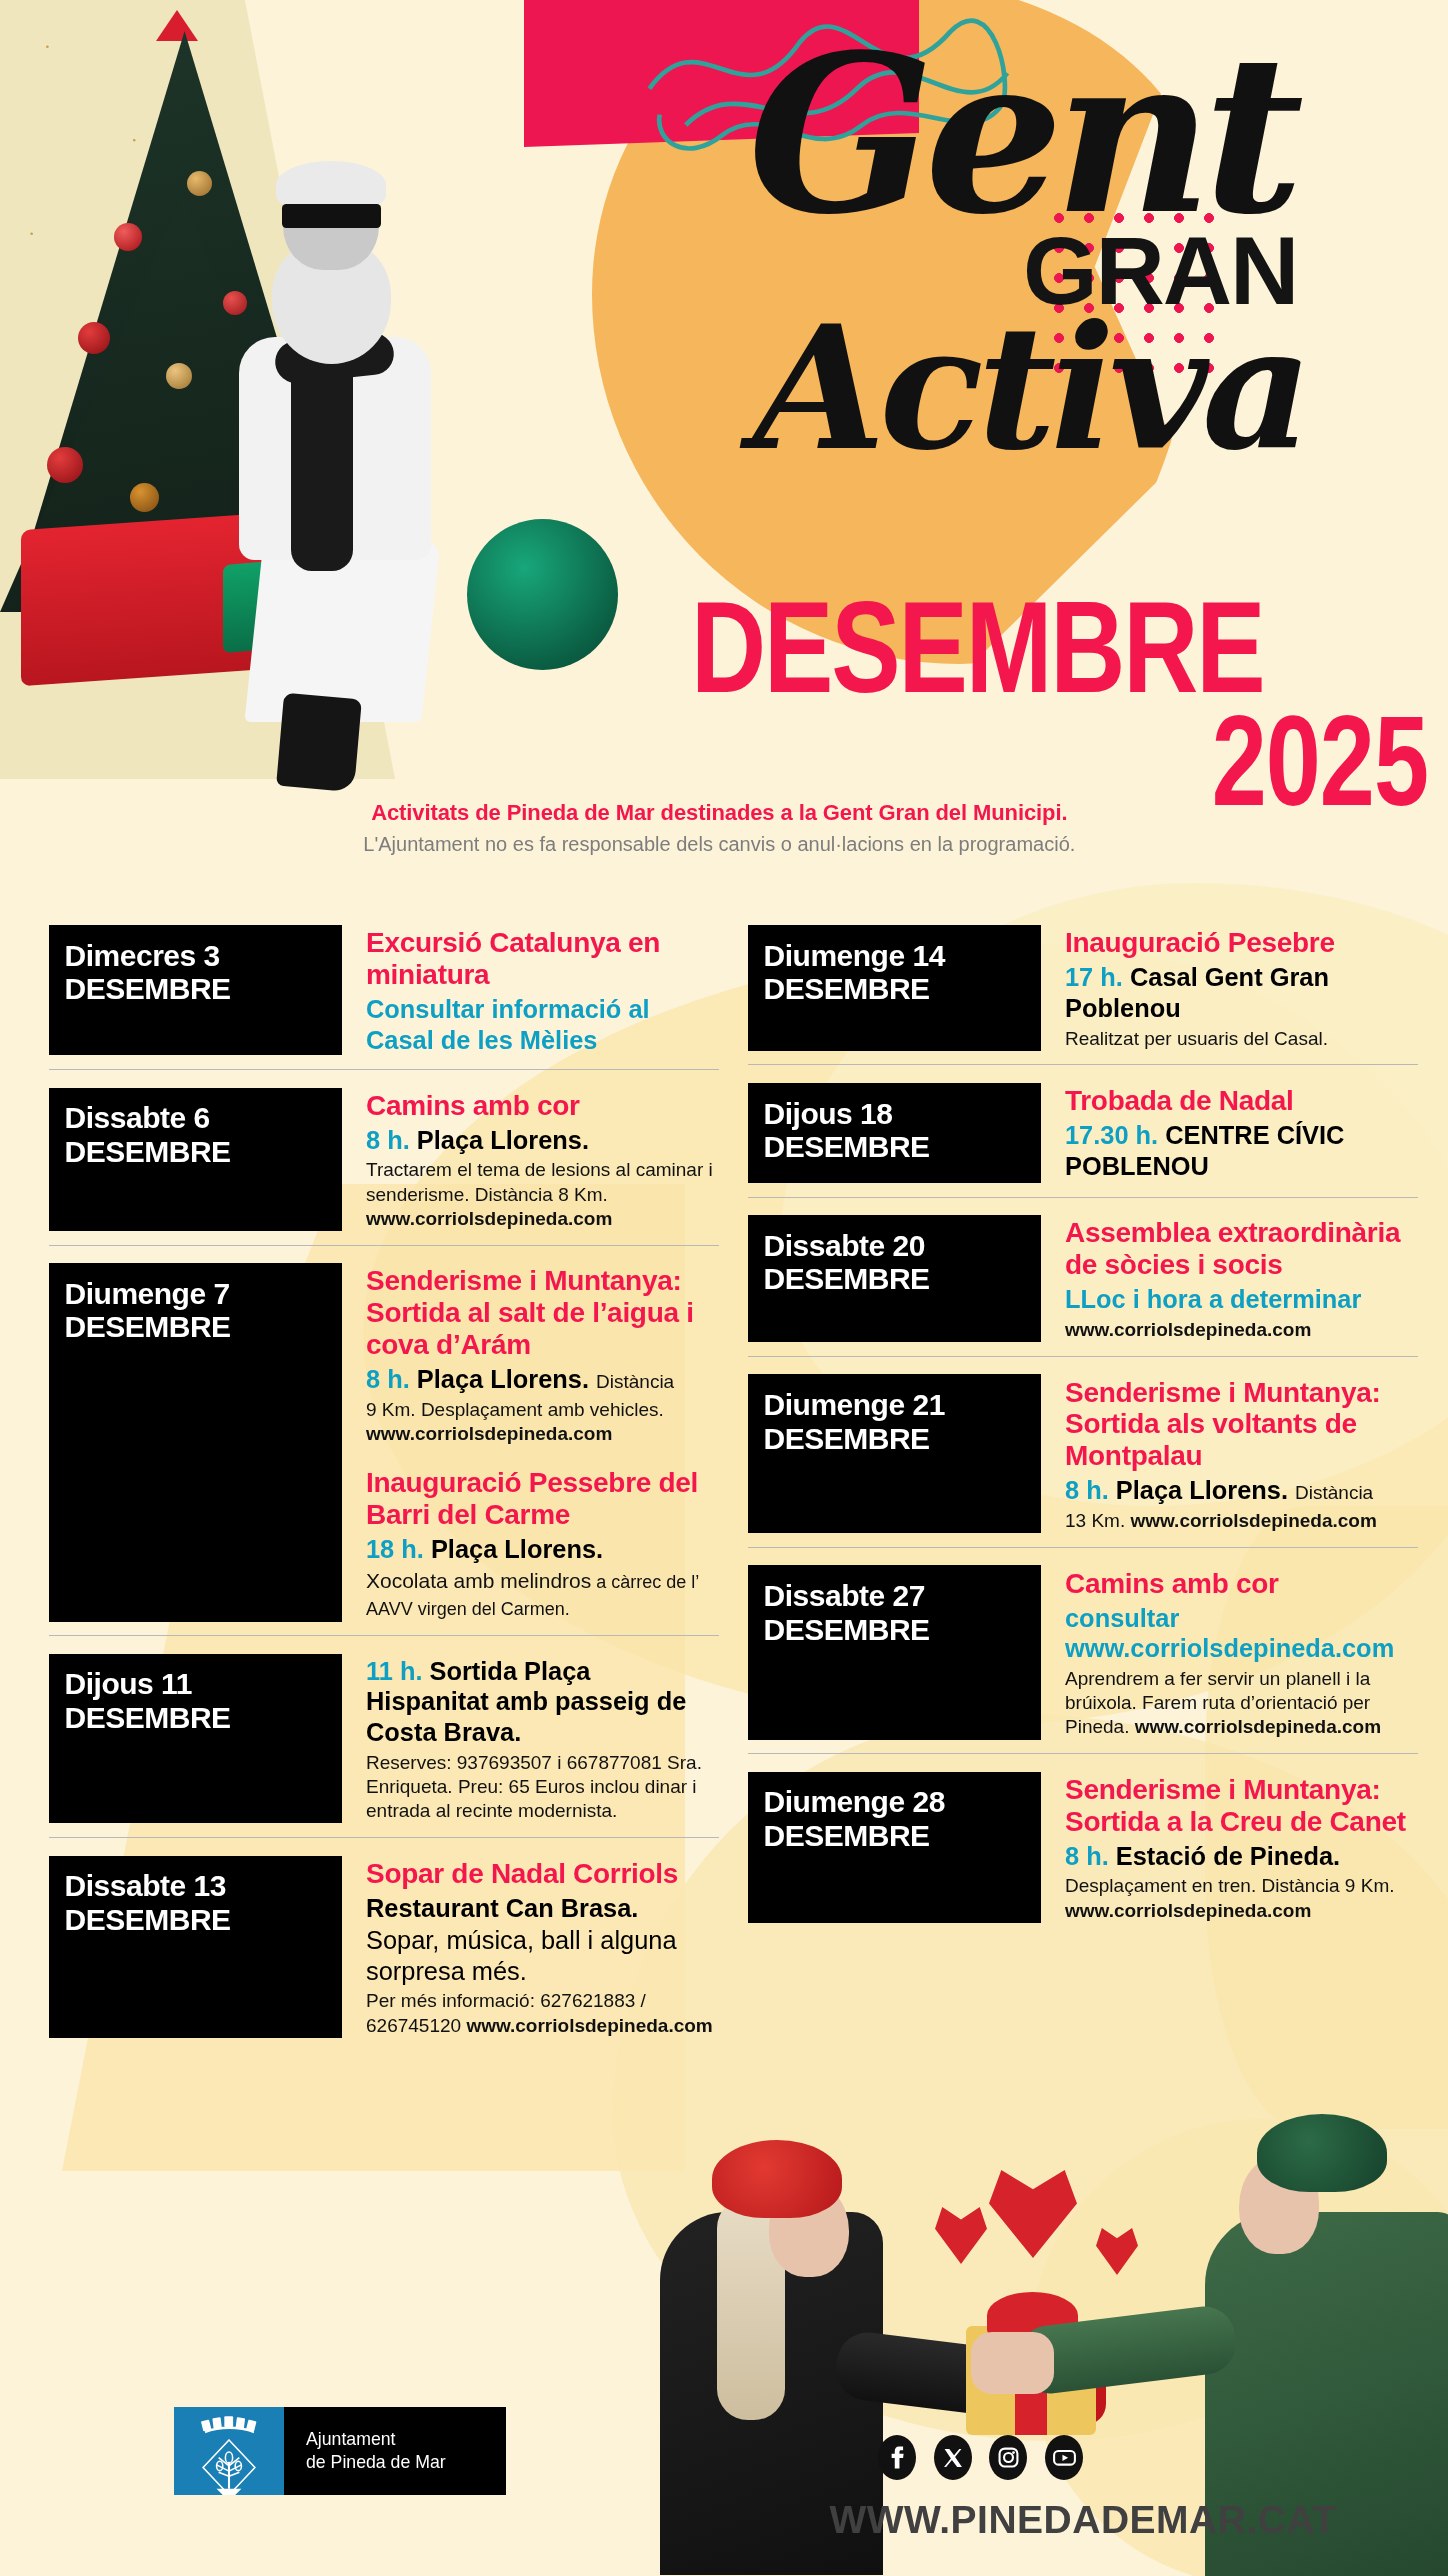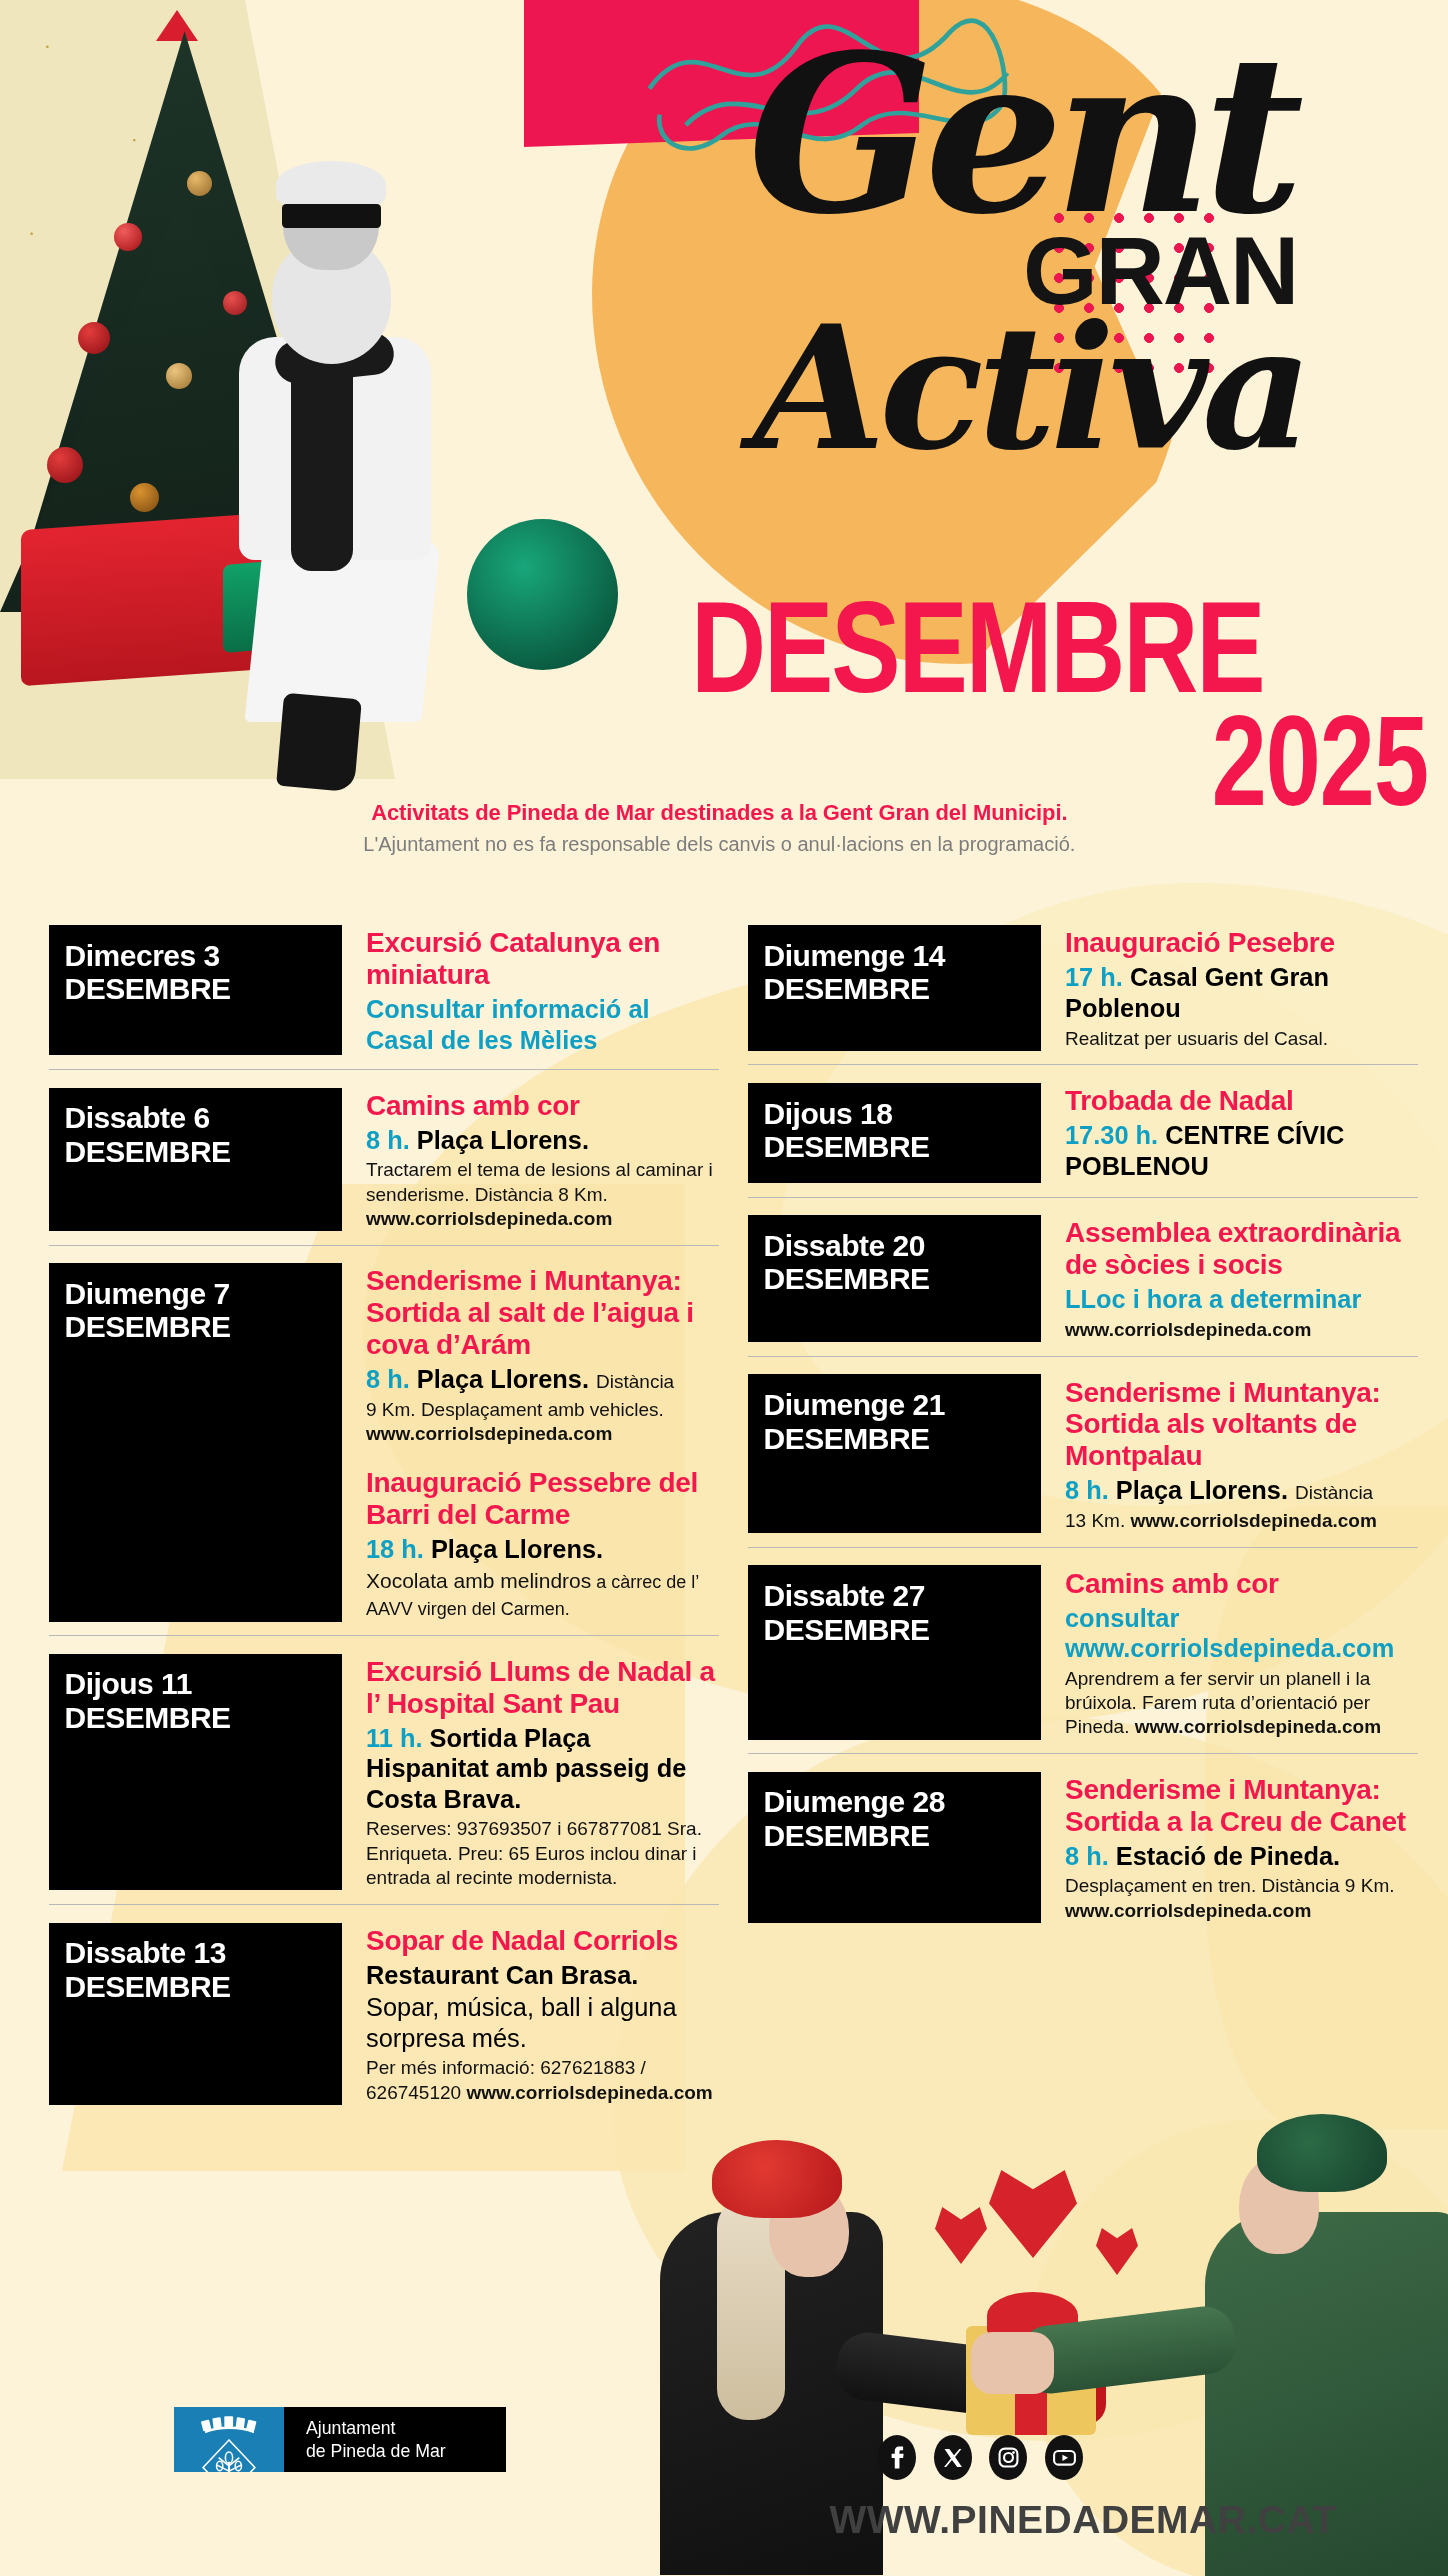--- a/index.html
+++ b/index.html
@@ -300,21 +300,21 @@
   .heart { position: absolute; background: #D6222B; }
   .heart.big  { left: 989px; top: 2170px; width: 88px; height: 88px;
                 clip-path: polygon(50% 100%, 0 38%, 14% 0, 50% 22%, 86% 0, 100% 38%); }
   .heart.mid  { left: 935px; top: 2207px; width: 52px; height: 57px;
                 clip-path: polygon(50% 100%, 0 38%, 14% 0, 50% 22%, 86% 0, 100% 38%); }
   .heart.small{ left: 1096px; top: 2228px; width: 42px; height: 47px;
                 clip-path: polygon(50% 100%, 0 38%, 14% 0, 50% 22%, 86% 0, 100% 38%); }
 
   
   .ajuntament {
-    position: absolute; left: 174px; top: 2407px; width: 332px; height: 65px;
+    position: absolute; left: 174px; top: 2407px; width: 332px; height: 88px;
     display: flex; overflow: hidden;
   }
   .aj-blue {
     width: 110px; background: #1A7FB5; position: relative;
   }
   .aj-crown {
     position: absolute; left: 27px; top: 9.3px; width: 57px; height: 20px;
   }
   .aj-shield {
     position: absolute; left: 27px; top: 32px; width: 56px; height: 57px;
@@ -454,21 +454,20 @@
           </div>
         </div>
       </div>
 
       <div class="event">
         <div class="datebox">
           <div class="dline1">Dijous 11</div>
           <div class="dline2">DESEMBRE</div>
         </div>
         <div class="edetails">
-          <div class="etitle">Excursió Llums de Nadal a l’ Hospital Sant Pau</div>
           <div class="eline">
             <span class="time">11 h.</span>
             <span class="place">Sortida Plaça Hispanitat amb passeig de Costa Brava.</span>
           </div>
           <div class="edesc">Reserves: 937693507 i 667877081 Sra. Enriqueta. Preu: 65 Euros inclou dinar i entrada al recinte modernista.</div>
         </div>
       </div>
 
       <div class="event">
         <div class="datebox">

